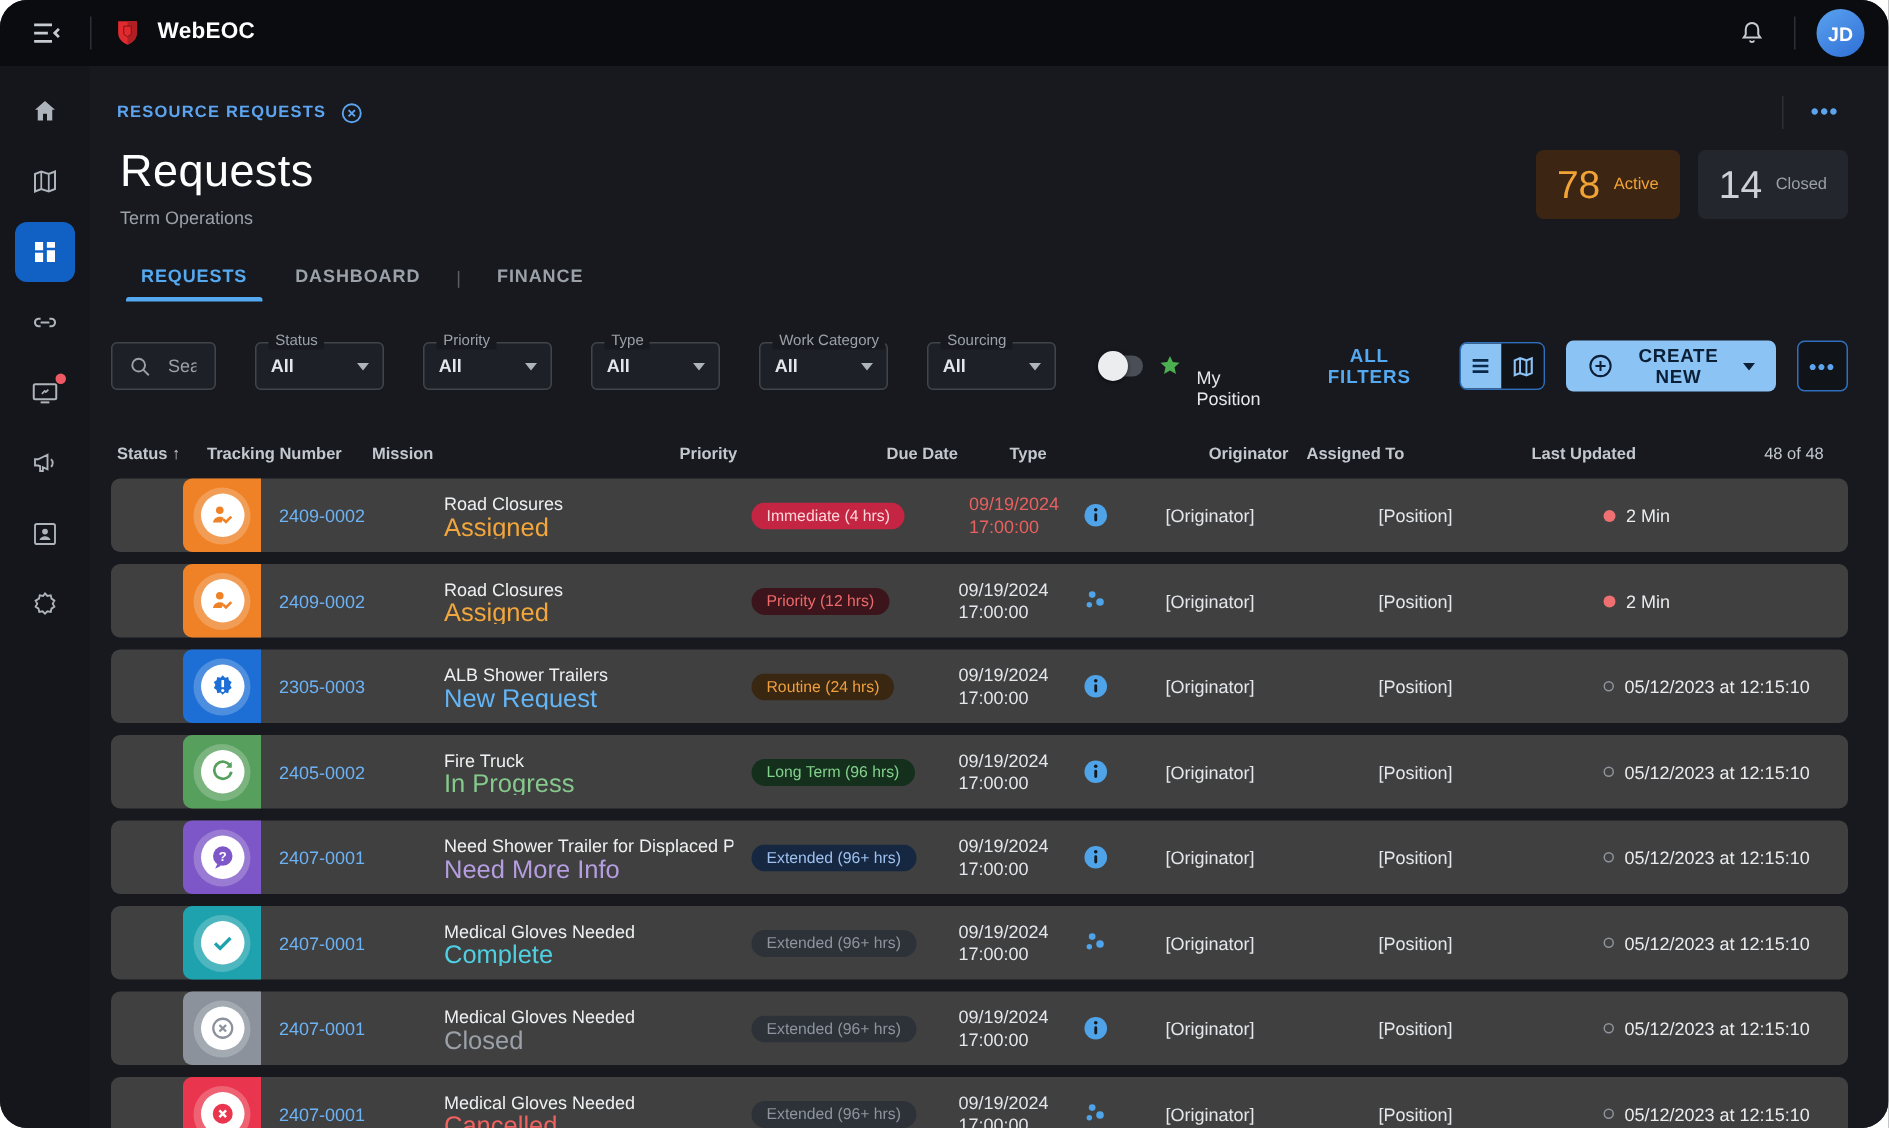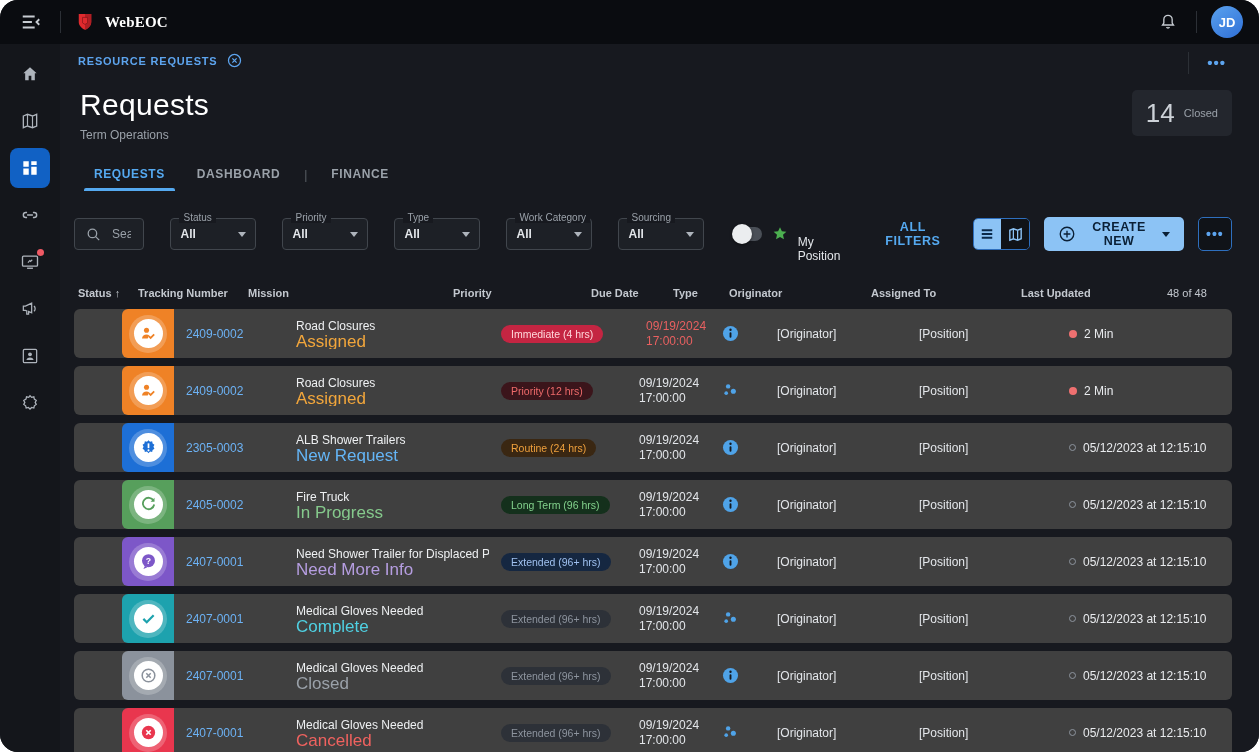--- a/index.html
+++ b/index.html
@@ -4,34 +4,34 @@
 <style>
   html,body{margin:0;padding:0;background:#ffffff;}
   *{box-sizing:border-box;}
   body{font-family:"Liberation Sans", sans-serif;-webkit-font-smoothing:antialiased;}
   .frame{width:1259px;height:752px;border-radius:18px;overflow:hidden;position:relative;background:#17191f;color:#e3e6ea;}
   
   .topbar{height:44px;background:#0a0c10;display:flex;align-items:center;padding:0 16px;}
   .tb-left{display:flex;align-items:center;gap:14px;flex:1;}
   .icon-btn{background:none;border:none;color:#c7ccd2;cursor:pointer;padding:4px;display:flex;align-items:center;}
   .v-div{width:1px;height:22px;background:#2c3036;}
-  .logo-wrap{display:flex;align-items:center;gap:10px;font-family:Liberation Serif, serif;}
+  .logo-wrap{display:flex;align-items:flex-start;gap:10px;}
   .app-name{color:#ffffff;font-size:15px;font-weight:bold;letter-spacing:.2px;}
   .tb-right{display:flex;align-items:center;gap:14px;}
   .avatar{width:32px;height:32px;border-radius:50%;background:linear-gradient(145deg,#5aa2ef,#2f6fd6);color:#fff;
     font-size:13px;font-weight:bold;display:flex;align-items:center;justify-content:center;cursor:pointer;}
   
   .shell{display:flex;height:708px;}
   .sidebar{width:60px;background:#14161b;display:flex;flex-direction:column;align-items:center;padding-top:10px;gap:7px;flex-shrink:0;}
   .side-item{width:40px;height:40px;border-radius:8px;display:flex;align-items:center;justify-content:center;color:#aeb4bc;cursor:pointer;position:relative;}
   .side-item.active{background:#1161c4;color:#fff;}
   .side-item .dot{position:absolute;top:7px;right:6px;width:7px;height:7px;border-radius:50%;background:#ef5964;}
   .main{flex:1;padding:8px 27px 0 14px;overflow:hidden;position:relative;background:#17191f;}
   
-  .crumb-row{display:flex;align-items:flex-start;justify-content:space-between;height:26px;margin-top:0;}
+  .crumb-row{display:flex;align-items:center;justify-content:space-between;height:26px;margin-top:10px;}
   .crumb{display:flex;align-items:center;gap:8px;color:#5da4ee;font-size:11px;font-weight:bold;letter-spacing:.8px;cursor:pointer;padding-left:4px;}
   .crumb-right{display:flex;align-items:center;gap:12px;}
   .dots-blue{color:#5da4ee;font-size:15px;letter-spacing:1px;font-weight:bold;cursor:pointer;background:none;border:none;line-height:10px;}
   
   .title-row{display:flex;align-items:flex-start;justify-content:space-between;margin-top:10px;}
   .page-title{font-size:30px;color:#fff;font-weight:400;letter-spacing:.3px;padding-left:6px;}
   .page-sub{font-size:12px;color:#9aa1a9;margin-top:6px;padding-left:6px;}
   .stats{display:flex;gap:12px;margin-top:2px;}
   .stat-card{min-width:92px;height:46px;border-radius:5px;display:flex;align-items:center;justify-content:center;gap:9px;padding:0 14px;cursor:pointer;}
   .stat-card.active-card{background:#3c2513;}
@@ -67,21 +67,21 @@
   .vt-seg.sel{background:#8cc3f5;color:#0b2a4a;}
   .vt-seg.unsel{background:#101318;color:#8cc3f5;}
   .create-btn{height:34px;background:#8cc3f5;border:none;border-radius:5px;display:flex;align-items:center;gap:9px;padding:0 14px;color:#0b2036;font-size:12.5px;font-weight:bold;letter-spacing:.5px;cursor:pointer;}
   .create-btn .caret{border-top-color:#0b2036;}
   .more-btn{width:38px;height:34px;border:1px solid #2e6fbe;border-radius:5px;background:#101318;color:#5da4ee;font-weight:bold;letter-spacing:1px;font-size:14px;cursor:pointer;line-height:8px;}
   
   .grid{display:grid;grid-template-columns:52px 110px 205px 138px 82px 56px 142px 150px 158px 34px 28px;align-items:center;}
   .thead{margin-top:18px;height:24px;color:#c3c8cf;font-size:11px;font-weight:bold;}
   .thead .th{padding-left:12px;}
   .thead .th.no-pad{padding-left:4px;}
-  .th-count{grid-column:9/12;text-align:left;padding-right:4px;font-weight:normal;color:#c3c8cf;font-size:11px;}
+  .th-count{grid-column:9/12;text-align:center;padding-right:4px;font-weight:normal;color:#c3c8cf;font-size:11px;}
   .rows{margin-top:4px;display:flex;flex-direction:column;gap:8px;}
   .rrow{background:#404040;border-radius:6px;height:49px;position:relative;padding-left:48px;}
   .cell{padding-left:12px;font-size:12px;color:#e3e6ea;overflow:hidden;white-space:nowrap;}
   .status-cell{width:52px;height:49px;border-radius:6px 0 0 6px;display:flex;align-items:center;justify-content:center;padding:0;}
   .status-ring{width:38px;height:38px;border-radius:50%;background:rgba(255,255,255,.22);display:flex;align-items:center;justify-content:center;}
   .status-circ{width:29px;height:29px;border-radius:50%;background:#fff;display:flex;align-items:center;justify-content:center;}
   .tracking{color:#6cb2f5;cursor:pointer;}
   .mission .m1{color:#eef0f2;line-height:15px;}
   .mission .m2{line-height:15px;font-size:17px;}
   .chip{display:inline-block;font-size:10.5px;padding:3px 10px;border-radius:10px;line-height:12px;}
@@ -229,20 +229,24 @@
           <button class="dots-blue">•••</button>
         </div>
       </div>
 
       <div class="title-row">
         <div>
           <div class="page-title">Requests</div>
           <div class="page-sub">Term Operations</div>
         </div>
         <div class="stats">
+          <div class="stat-card active-card">
+            <span class="stat-num">78</span>
+            <span class="stat-label">Active</span>
+          </div>
           <div class="stat-card closed-card">
             <span class="stat-num">14</span>
             <span class="stat-label">Closed</span>
           </div>
         </div>
       </div>
 
       <div class="tabs" id="tabbar">
           <div class="tab active">REQUESTS</div>
           <div class="tab">DASHBOARD</div>
@@ -331,21 +335,21 @@
         </div>
       </div>
 
       <div class="grid thead" id="thead">
           <div class="th no-pad" style="grid-column: 1 / 2;">Status <span> ↑</span></div>
           <div class="th" style="grid-column: 2 / 3;">Tracking Number</div>
           <div class="th" style="grid-column: 3 / 4;">Mission</div>
           <div class="th" style="grid-column: 4 / 5;">Priority</div>
           <div class="th" style="grid-column: 5 / 6;">Due Date</div>
           <div class="th" style="grid-column: 6 / 7;">Type</div>
-          <div class="th" style="grid-column: 7 / 8;">Originator</div>
+          <div class="th" style="grid-column: 7 / 8; text-align: right;">Originator</div>
           <div class="th" style="grid-column: 8 / 9;">Assigned To</div>
           <div class="th" style="grid-column: 9 / 10;">Last Updated</div>
           <div class="th-count" style="grid-column: 10 / 12;">48 of 48</div>
         </div>
 
       <div class="rows" id="rows">
           <div class="rrow grid">
     <div class="cell status-cell" style="background: rgb(239, 130, 38);">
       <div class="status-ring">
                 <div class="status-circ" style="color: rgb(239, 130, 38);">

